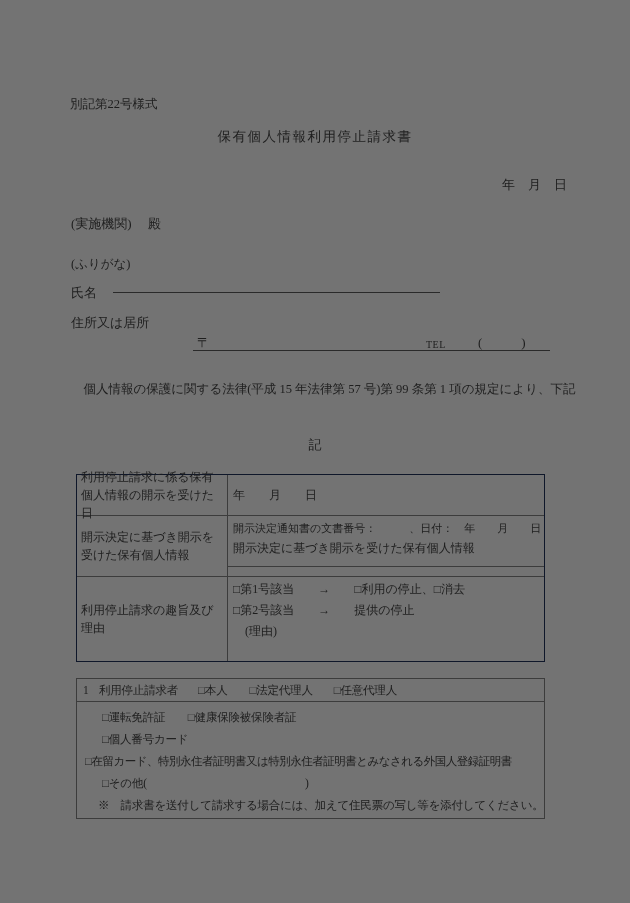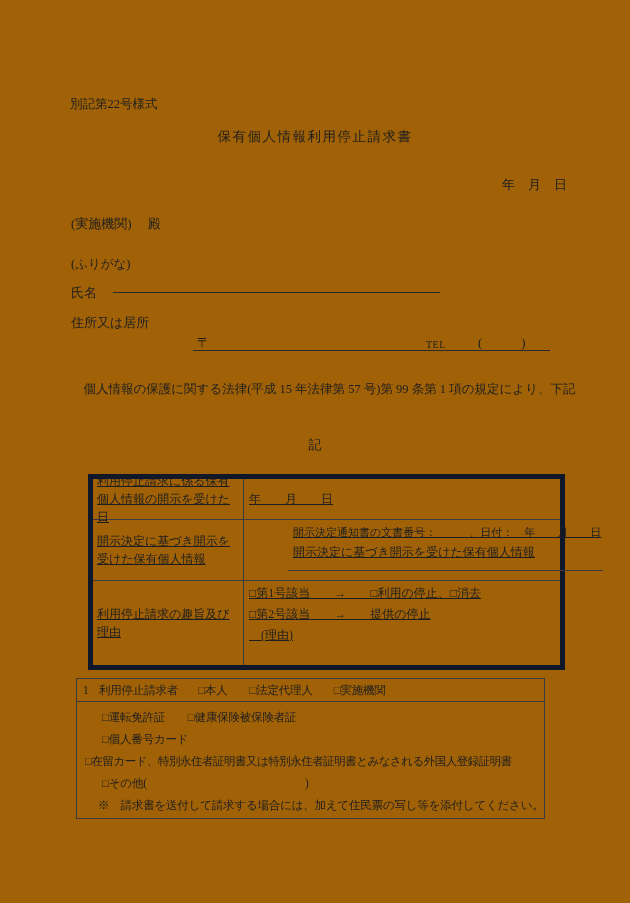--- a/index.html
+++ b/index.html
@@ -1,19 +1,19 @@
 <!DOCTYPE html>
 <html><head>
 <meta charset="utf-8">
 <style>
   html,body{margin:0;padding:0;background:#e8e8e8;}
   .page{
     position:relative;
     width:630px;height:903px;
-    background:#a16207;
+    background:#737373;
     font-family:"Liberation Serif","DejaVu Serif",serif;
     color:#1e1e1e;
     overflow:hidden;
   }
   .abs{position:absolute;}
   .pre{white-space:pre;}
 
   .form-number{left:70px;top:96px;font-size:12.5px;}
   .doc-title{left:0;top:128px;width:100%;text-align:center;font-size:13.5px;letter-spacing:1.5px;}
   .date-line{top:176px;right:63px;font-size:13px;}
@@ -23,31 +23,31 @@
   .name-underline{left:113px;top:292px;width:327px;height:0;border-bottom:1px solid #2a2a2a;}
   .address-label{left:71px;top:314px;font-size:13px;}
   .postal-underline{left:193px;top:350px;width:357px;height:0;border-bottom:1px solid #2a2a2a;}
   .postal-mark{left:197px;top:334px;font-size:13px;}
   .tel-label{left:426px;top:339px;font-size:10px;letter-spacing:.5px;}
   .tel-parens{left:478px;top:334px;font-size:13px;}
   .body-paragraph{left:71px;top:379px;font-size:12.5px;line-height:20.5px;}
   .section-mark{left:0;top:436px;width:100%;text-align:center;font-size:13px;}
 
   
-  .t1{left:88px;top:474px;width:467px;border:5px solid #0f172a;font-size:12px;line-height:18px;text-decoration:underline;}
+  .t1{left:76px;top:474px;width:467px;border:1px solid #0f172a;font-size:12px;line-height:18px;}
   .t1-row{display:flex;}
   .t1-row + .t1-row{border-top:1px solid #3c3c3c;}
   .t1-left{width:151px;flex:0 0 151px;border-right:1px solid #3c3c3c;
            padding:2px 3px 2px 4px;display:flex;align-items:center;box-sizing:border-box;}
   .t1-right{flex:1;box-sizing:border-box;}
   .t1-row1{height:40px;}
   .t1-row2{height:60px;}
   .t1-row3{height:84px;}
   .t1-r1-val{display:flex;align-items:center;padding-left:5px;height:100%;}
-  .t1-r2{display:flex;flex-direction:column;height:100%;margin-left:44px;}
+  .t1-r2{display:flex;flex-direction:column;height:100%;}
   .t1-r2-content{flex:1;padding:4px 2px 0 5px;}
   .t1-r2-line1{font-size:11px;line-height:16px;margin-bottom:4px;}
   .t1-r2-line2{line-height:16px;}
   .t1-r2-strip{height:9px;border-top:1px solid #3c3c3c;}
   .t1-r3-val{padding:2px 2px 0 5px;line-height:21px;overflow:hidden;height:82px;}
 
   
   .t2{left:76px;top:678px;width:467px;border:1px solid #3c3c3c;font-size:11.5px;letter-spacing:-0.2px;}
   .t2-row1{height:23px;border-bottom:1px solid #3c3c3c;display:flex;align-items:center;padding-left:6px;box-sizing:border-box;}
   .t2-num{display:inline-block;width:16px;}
@@ -126,21 +126,21 @@
 
   </div>
 
   <div class="abs t2">
 
     <div class="t2-row1">
       <span class="t2-num">1</span>
       <span>利用停止請求者</span>
       <span class="t2-opt1">□本人</span>
       <span class="t2-opt2">□法定代理人</span>
-      <span class="t2-opt3">□実施機関</span>
+      <span class="t2-opt3">□任意代理人</span>
     </div>
 
     <div class="t2-row2">
       <div class="t2-line t2-indent">□運転免許証　　□健康保険被保険者証</div>
       <div class="t2-line t2-indent">□個人番号カード</div>
       <div class="t2-line t2-long">□在留カード、特別永住者証明書又は特別永住者証明書とみなされる外国人登録証明書</div>
       <div class="t2-line t2-indent">□その他(　　　　　　　　　　　　　　)</div>
       <div class="t2-line t2-note">※　請求書を送付して請求する場合には、加えて住民票の写し等を添付してください。</div>
     </div>
 

